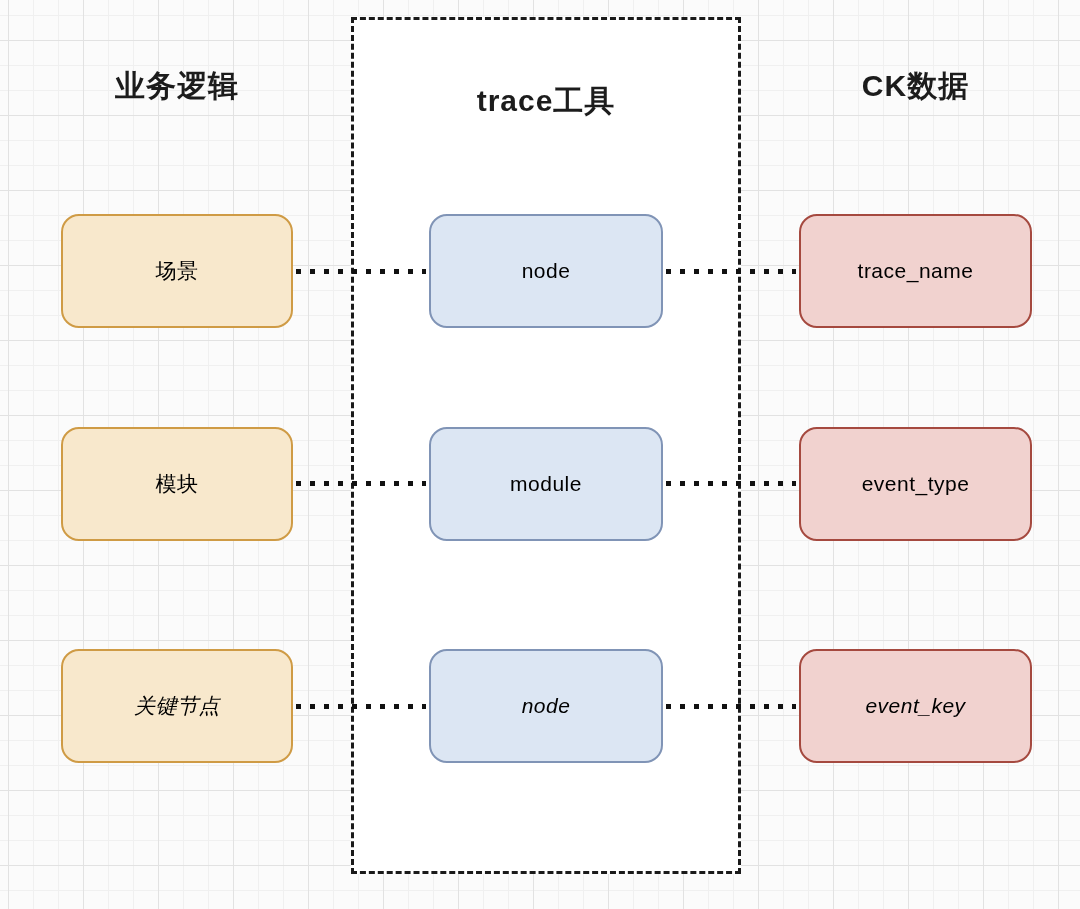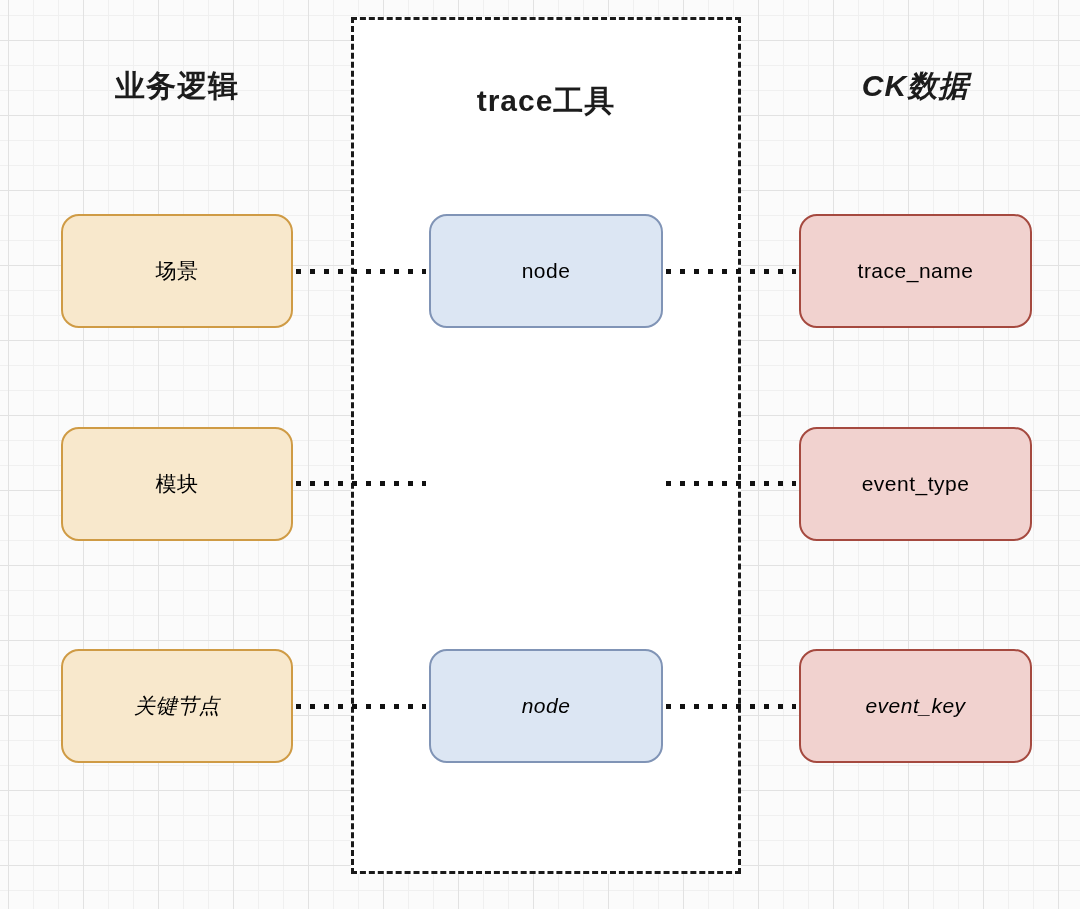--- a/index.html
+++ b/index.html
@@ -32,21 +32,21 @@
     height: 40px;
     line-height: 40px;
     text-align: center;
     font-size: 30px;
     font-weight: 600;
     color: #1c1c1c;
     letter-spacing: 1px;
   }
   .hdr-business { left: 61px;  width: 232px; }
   .hdr-trace    { left: 429px; width: 234px; margin-top: 15px; }
-  .hdr-ck       { left: 799px; width: 233px; font-style: italic; }
+  .hdr-ck       { left: 799px; width: 233px; }
   .node {
     position: absolute;
     width: 232px; height: 114px;
     border-radius: 18px;
     box-sizing: border-box;
     display: flex;
     align-items: center;
     justify-content: center;
     font-size: 21px;
     color: #000000;
@@ -100,20 +100,23 @@
   </div>
   <div class="connector c-right cy1"></div>
   <div class="node business row2">
     <span>模块</span>
   </div>
 
   <div class="node ck row1">
     <span>trace_name</span>
   </div>
   <div class="connector c-left cy2"></div>
+  <div class="node trace row2">
+    <span>module</span>
+  </div>
   <div class="connector c-right cy2"></div>
   <div class="node ck row2">
     <span>event_type</span>
   </div>
 
   <div class="node business row3">
     <span>关键节点</span>
   </div>
   <div class="connector c-left cy3"></div>
   <div class="node trace row3">

